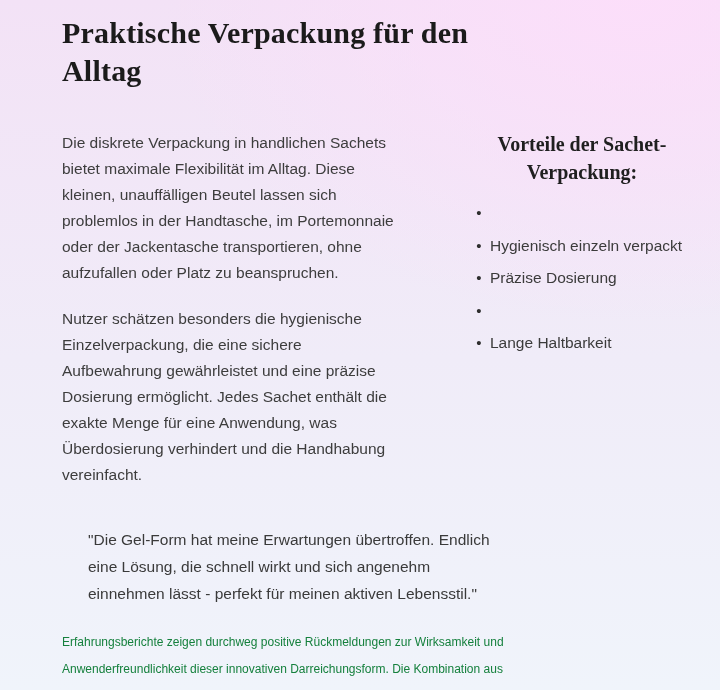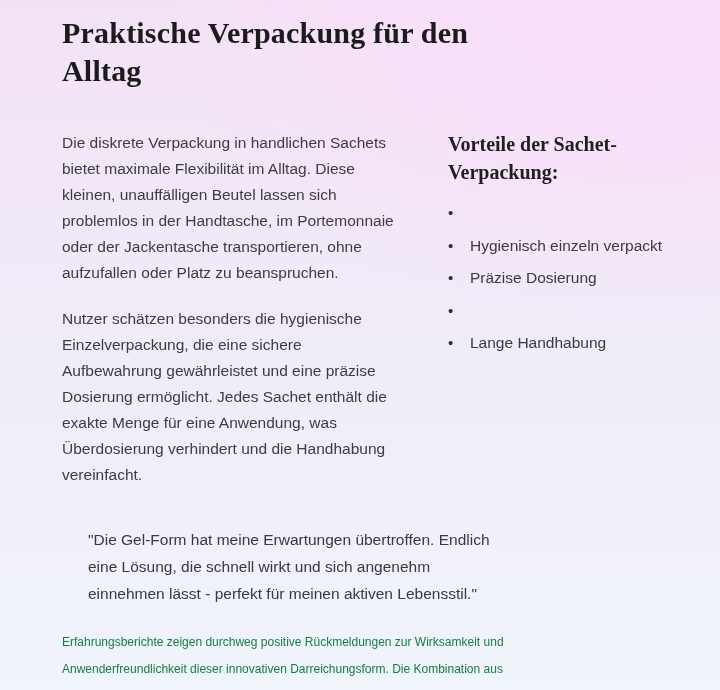--- a/index.html
+++ b/index.html
@@ -39,23 +39,24 @@
     width: 348px;
     flex: 0 0 348px;
   }
   .col-left p {
     margin: 0 9px 20px 0;
     font-size: 15.5px;
     line-height: 26px;
     color: #3d3d3d;
   }
   .col-right {
-    margin-left: 38px;
+    margin-left: 58px;
     width: 228px;
     flex: 0 0 228px;
+    text-align: center;
   }
   h2.benefits-heading {
     margin: 0;
     font-family: "Liberation Serif", serif;
     font-weight: 700;
     font-size: 20px;
     line-height: 28px;
     color: #1f1f1f;
   }
   ul.benefits-list {
@@ -118,21 +119,21 @@
         </li>
         <li>
           <span class="bullet">•</span>
           <span>Präzise Dosierung</span>
         </li>
         <li>
           <span class="bullet">•</span>
         </li>
         <li>
           <span class="bullet">•</span>
-          <span>Lange Handhabung</span>
+          <span>Lange Haltbarkeit</span>
         </li>
       </ul>
     </div>
 
   </div>
 
   <blockquote class="testimonial">"Die Gel-Form hat meine Erwartungen übertroffen. Endlich eine Lösung, die schnell wirkt und sich angenehm einnehmen lässt - perfekt für meinen aktiven Lebensstil."</blockquote>
 
   <p class="conclusion">Erfahrungsberichte zeigen durchweg positive Rückmeldungen zur Wirksamkeit und Anwenderfreundlichkeit dieser innovativen Darreichungsform. Die Kombination aus schneller Aufnahme, einfacher Handhabung und praktischer Verpackung macht Oral Jelly zu einer bevorzugten Wahl für moderne Konsumenten.</p>
 

